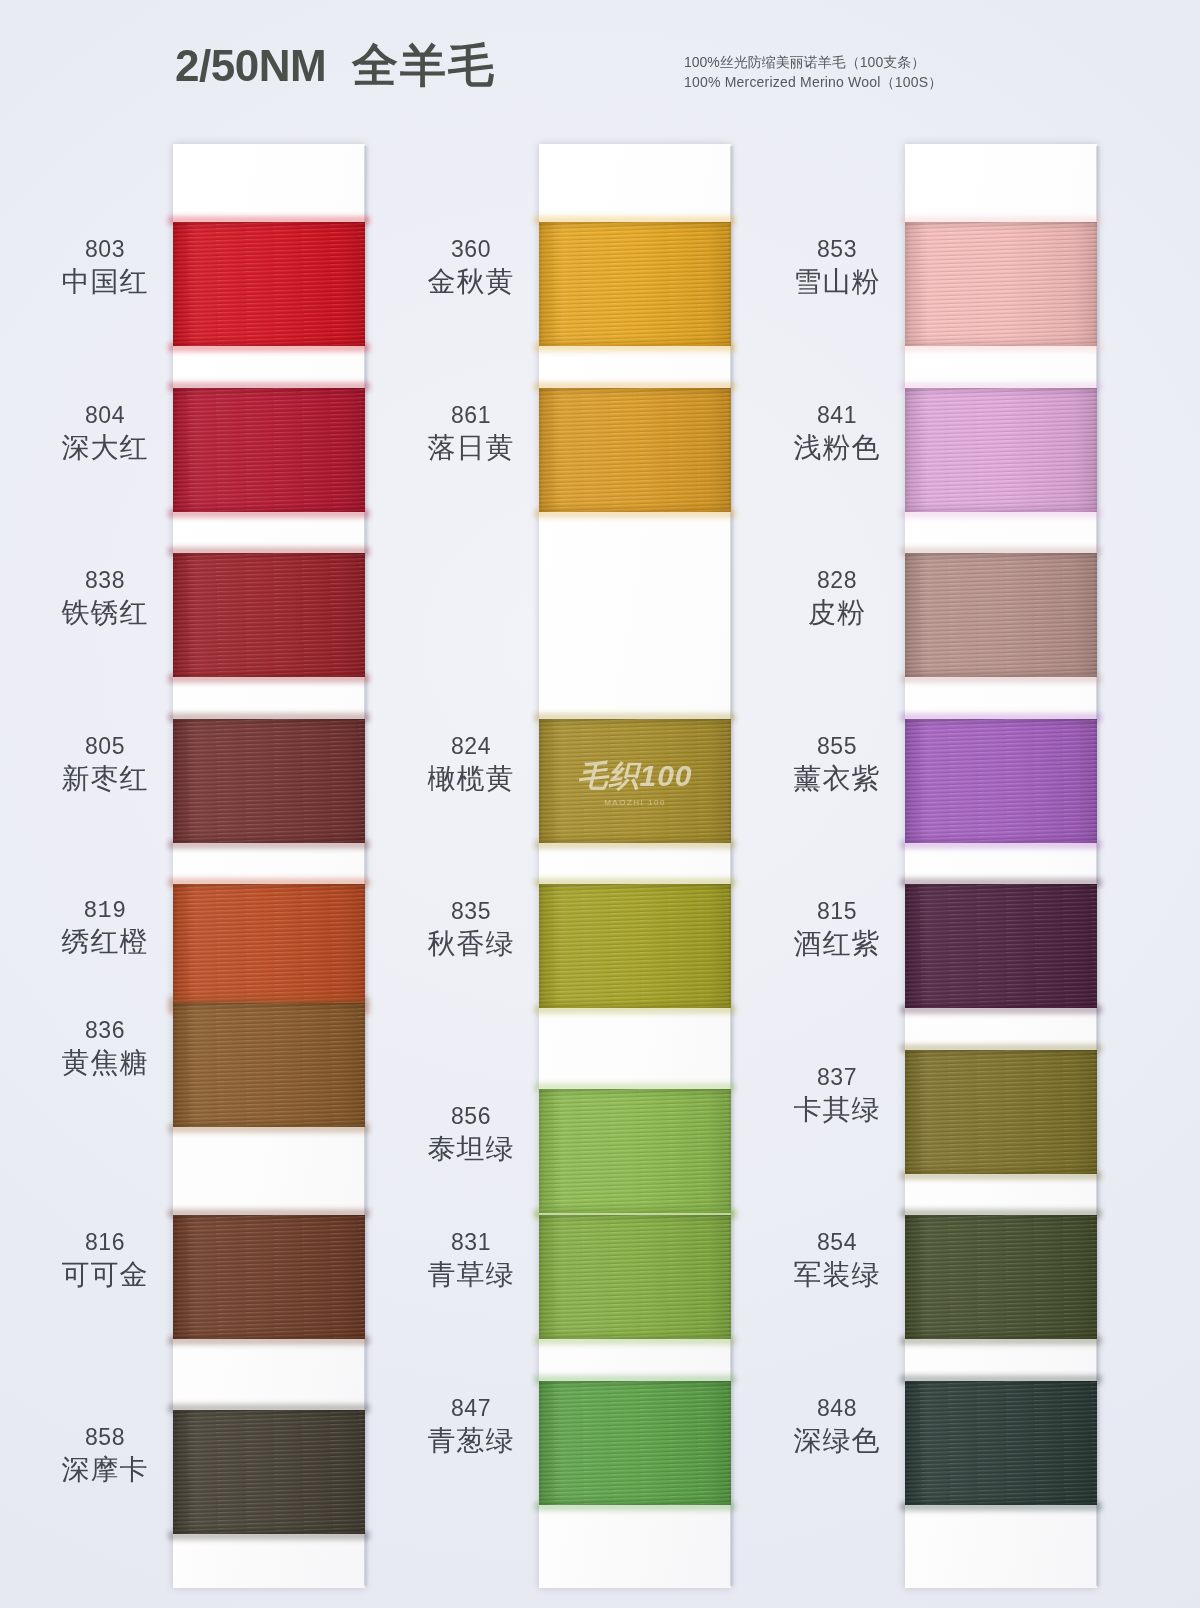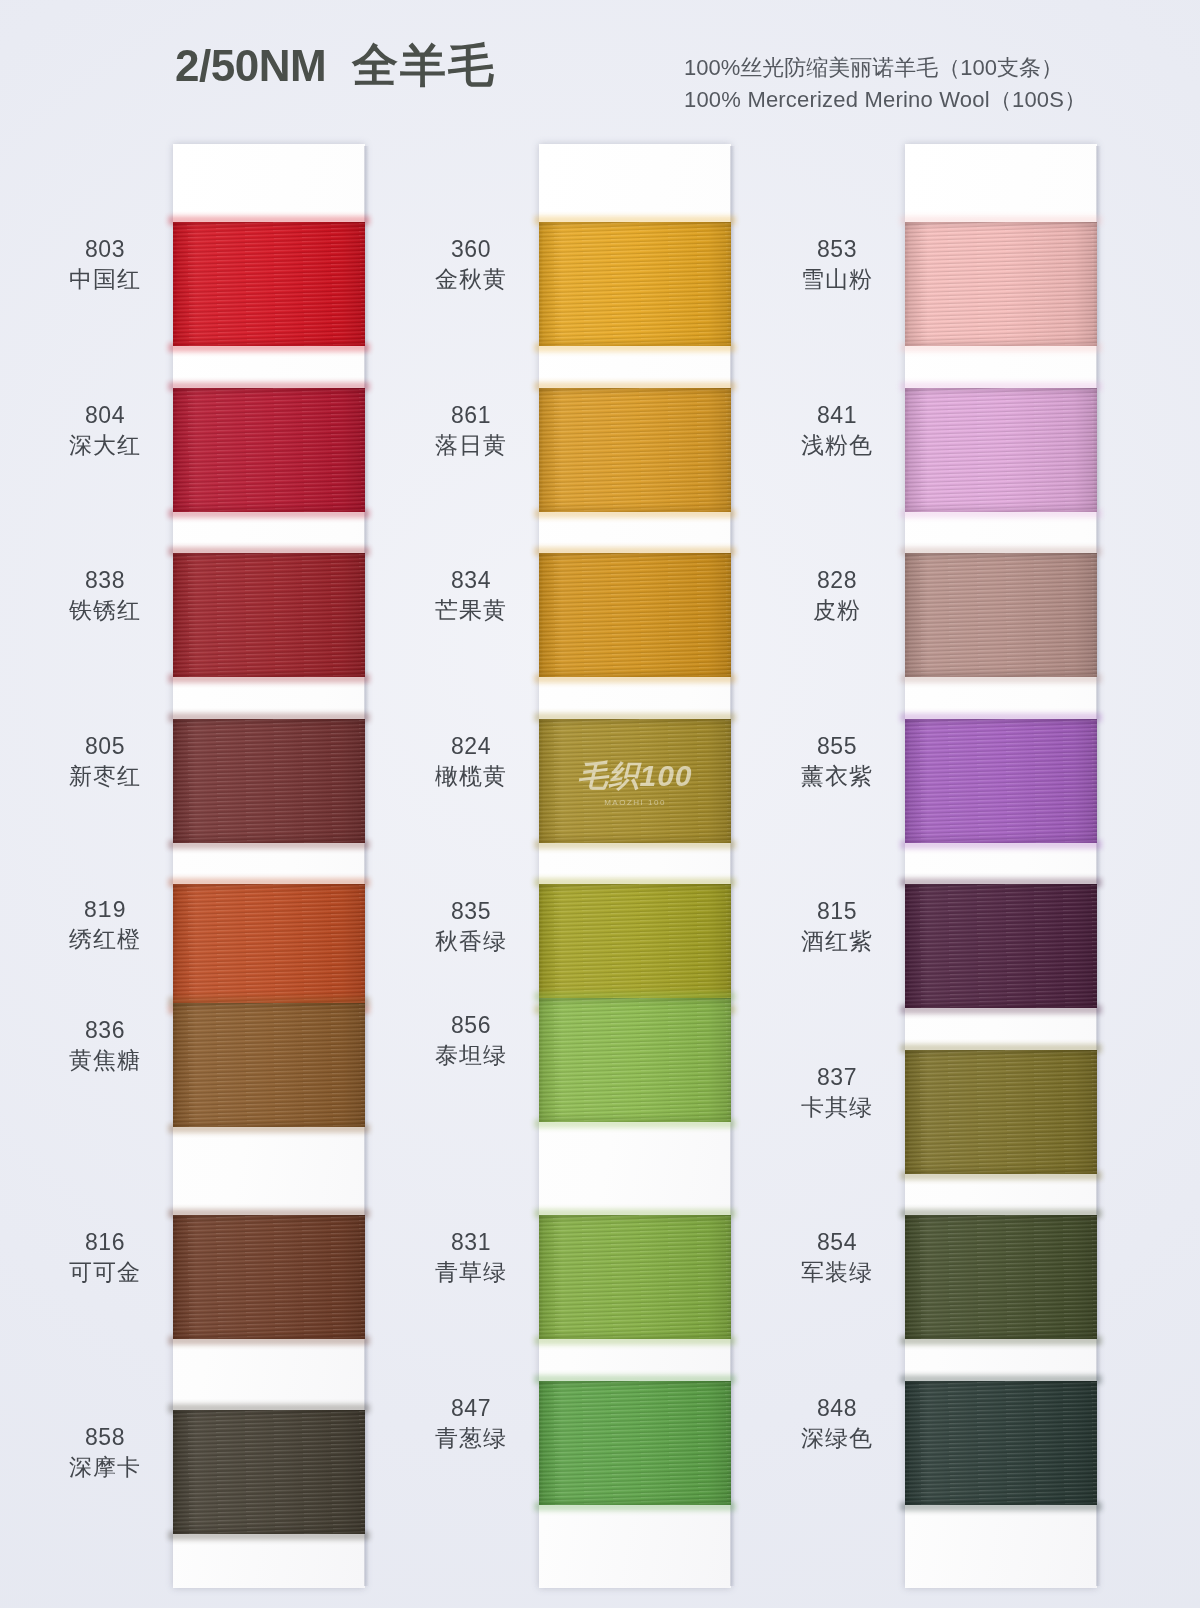--- a/index.html
+++ b/index.html
@@ -53,21 +53,21 @@
     letter-spacing: 2px;
     line-height: 1;
   }
   .subtitle-block {
     position: absolute;
     left: 684px;
     top: 52px;
     text-align: left;
   }
   .subtitle-cn, .subtitle-en {
-    font-size: 22px;
+    font-size: 14px;
     color: #54585f;
     line-height: 1.45;
     white-space: nowrap;
   }
   .subtitle-en { letter-spacing: 0.2px; }
 
   
   .columns {
     position: absolute;
     top: 140px;
@@ -119,21 +119,21 @@
     width: 118px;
     text-align: center;
     color: #43474d;
   }
   .swatch-code {
     font-size: 23px;
     line-height: 1.32;
     letter-spacing: 0.5px;
   }
   .swatch-name {
-    font-size: 23px;
+    font-size: 28px;
     line-height: 1.32;
     letter-spacing: 1px;
   }
 
   
   .yarn-band {
     position: absolute;
     left: 127px;
     width: 192px;
     height: 124px;
@@ -326,31 +326,20 @@
           <div class="swatch-label">
             <div class="swatch-code">861</div>
             <div class="swatch-name">落日黄</div>
           </div>
           <div class="yarn-band" style="--c: #dc9c25; top: 20px;">
             <div class="fuzz-top"></div>
             <div class="yarn-core"></div>
             <div class="fuzz-bot"></div>
           </div>
         </div>
-        <div class="swatch-row" style="top: 393px;">
-          <div class="swatch-label">
-            <div class="swatch-code">834</div>
-            <div class="swatch-name">芒果黄</div>
-          </div>
-          <div class="yarn-band" style="--c: #d4941c; top: 20px;">
-            <div class="fuzz-top"></div>
-            <div class="yarn-core"></div>
-            <div class="fuzz-bot"></div>
-          </div>
-        </div>
         <div class="swatch-row" style="top: 558.5px;">
           <div class="swatch-label">
             <div class="swatch-code">824</div>
             <div class="swatch-name">橄榄黄</div>
           </div>
           <div class="yarn-band" style="--c: #a78e2b; top: 20px;">
             <div class="fuzz-top"></div>
             <div class="yarn-core"></div>
             <div class="fuzz-bot"></div>
             <div class="watermark"><span>毛织100</span><span class="wm-sub">MAOZHI 100</span></div>
@@ -360,21 +349,21 @@
           <div class="swatch-label">
             <div class="swatch-code">835</div>
             <div class="swatch-name">秋香绿</div>
           </div>
           <div class="yarn-band" style="--c: #a5a324; top: 20px;">
             <div class="fuzz-top"></div>
             <div class="yarn-core"></div>
             <div class="fuzz-bot"></div>
           </div>
         </div>
-        <div class="swatch-row" style="top: 838px;">
+        <div class="swatch-row" style="top: 929px;">
           <div class="swatch-label">
             <div class="swatch-code">856</div>
             <div class="swatch-name">泰坦绿</div>
           </div>
           <div class="yarn-band" style="--c: #8cbb4d; top: 20px;">
             <div class="fuzz-top"></div>
             <div class="yarn-core"></div>
             <div class="fuzz-bot"></div>
           </div>
         </div>

